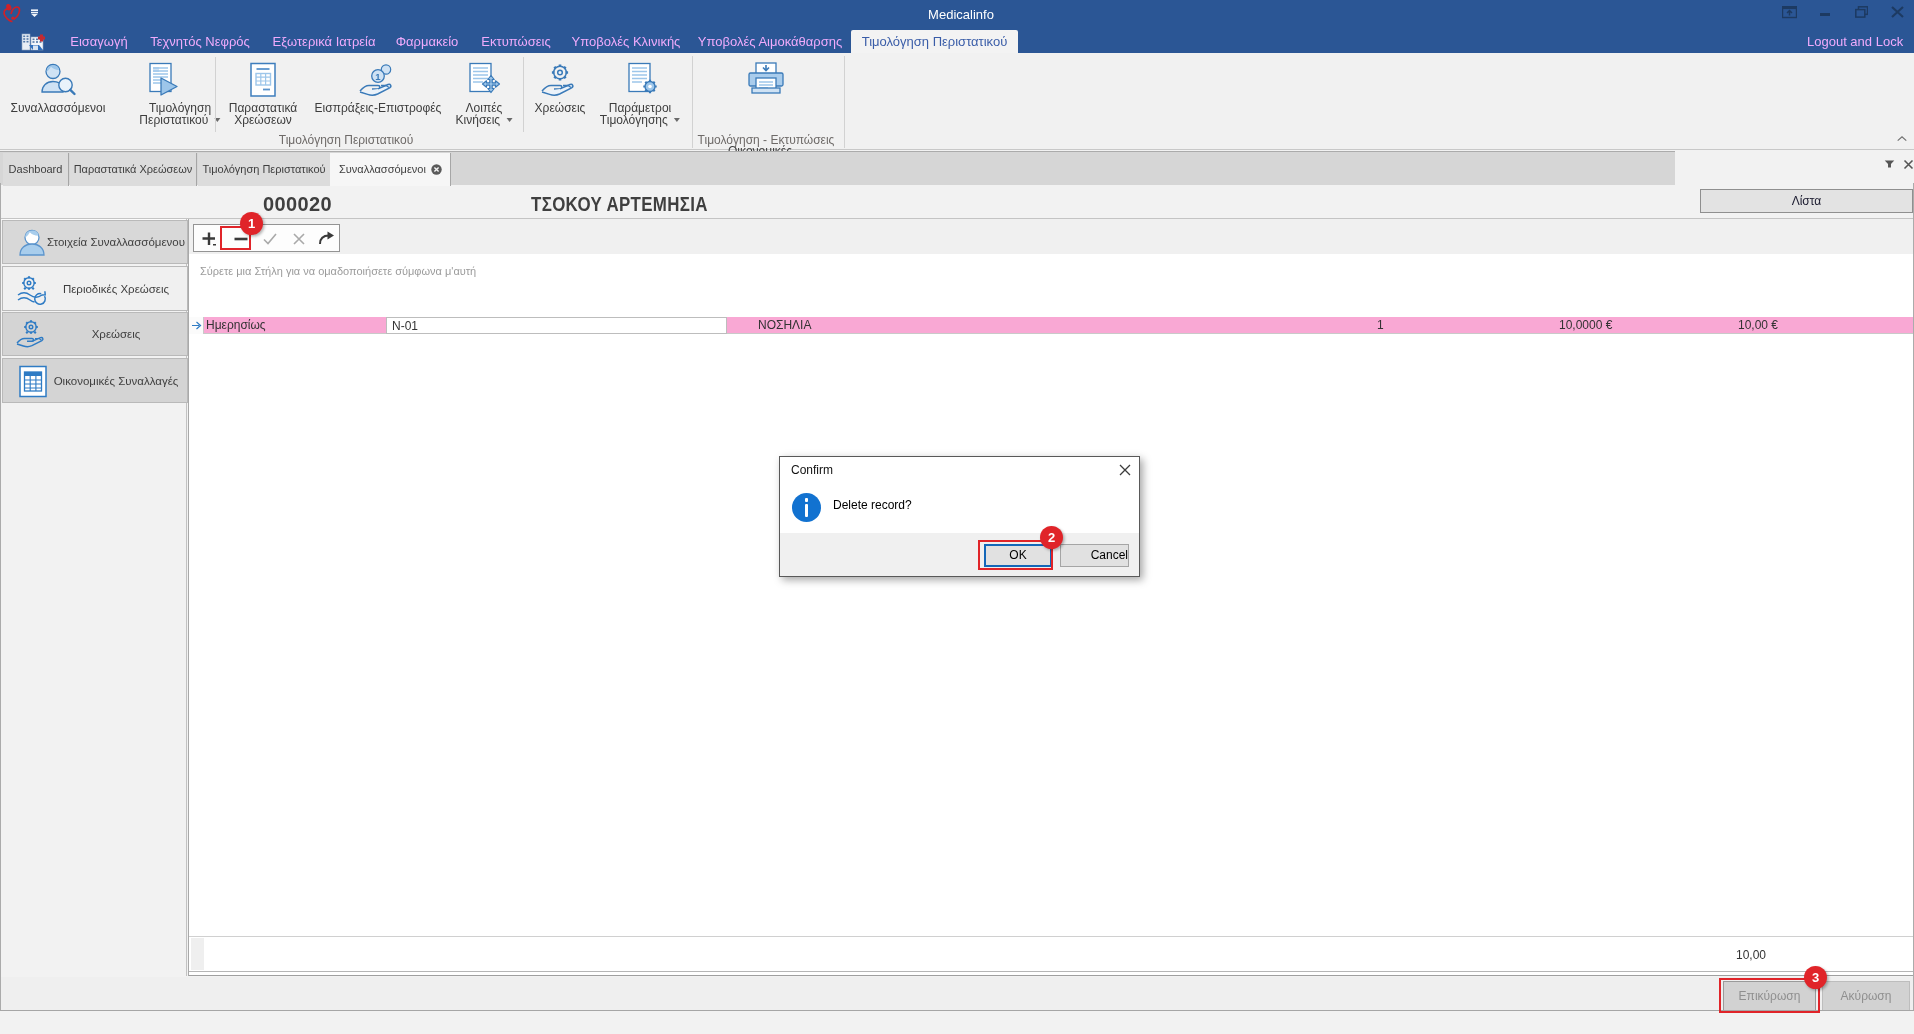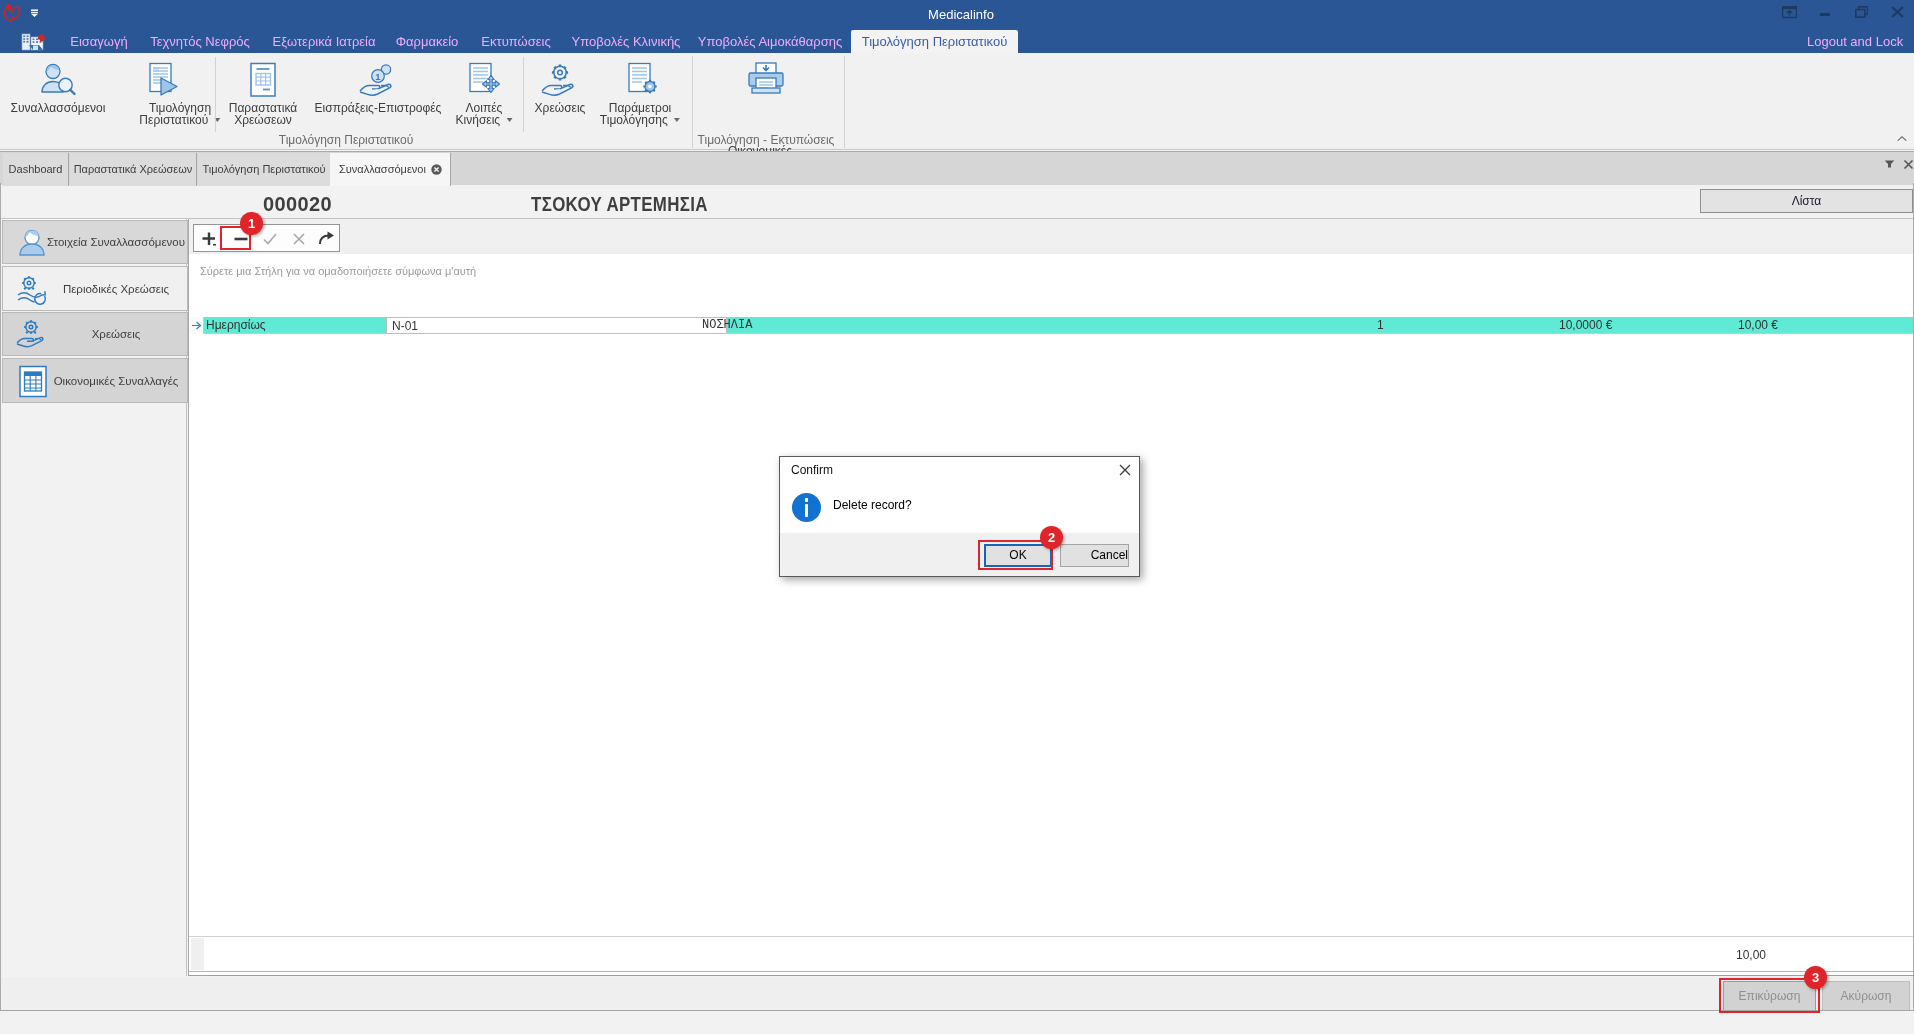--- a/index.html
+++ b/index.html
@@ -15,21 +15,21 @@
 #activetab span { position:absolute; left:50%; transform:translateX(-50%); top:0; line-height:24px; font-size:13px; color:#3a5da8; white-space:nowrap; }
 
 #ribbon { left:0; top:53px; width:1914px; height:97px; background:#f1f1f1; border-bottom:1px solid #c8c8c8; }
 .ric { position:absolute; top:8px; transform:translateX(-50%); }
 .rlbl { position:absolute; top:50px; transform:translateX(-50%); font-size:12px; line-height:11.5px; color:#3d3d3d; text-align:center; white-space:nowrap; }
 .rsep { position:absolute; top:4px; width:1px; height:75px; background:#d2d2d2; }
 .rsep2 { position:absolute; top:3px; width:1px; height:92px; background:#d2d2d2; }
 .rgrp { position:absolute; top:80px; transform:translateX(-50%); font-size:12px; color:#6e6a68; white-space:nowrap; }
 .caret { display:inline-block; width:0; height:0; border-left:3.5px solid transparent; border-right:3.5px solid transparent; border-top:4px solid #6a6a6a; vertical-align:2px; margin-left:3px; }
 
-#doctabs { left:0; top:151px; width:1914px; height:34px; background:#d6d6d6; border-top:1px solid #ababab; }
+#doctabs { left:0; top:151px; width:1675px; height:34px; background:#d6d6d6; border-top:1px solid #ababab; }
 .dtab { position:absolute; top:1px; height:33px; background:#dcdcdc; border-right:1px solid #a6a6a6; color:#3f3f3f; font-size:11px; text-align:center; line-height:33px; white-space:nowrap; overflow:hidden; }
 
 .bigtxt { font-size:20px; font-weight:bold; color:#3f3f3f; letter-spacing:0.4px; }
 #listabtn { left:1700px; top:189px; width:213px; height:24px; background:#e3e3e3; border:1px solid #8f8f8f; text-align:center; line-height:22px; font-size:12px; color:#1c1c30; }
 
 .sbitem { position:absolute; left:2px; width:186px; border:1px solid #b9b9b9; }
 .sblbl { position:absolute; left:113px; top:50%; transform:translate(-50%,-50%); font-size:11.5px; color:#3f3f3f; white-space:nowrap; }
 
 #panel { left:188px; top:219px; width:1726px; height:757px; background:#ffffff; border-left:1px solid #a9a9a9; border-bottom:1px solid #9f9f9f; }
 #topband { left:0; top:0; width:1726px; height:35px; background:#f0f0f0; }
@@ -293,31 +293,31 @@
       <path d="M3,3 L13,13 M13,3 L3,13" stroke="#a9a9a9" stroke-width="1.6"></path>
     </svg>
     <svg style="position:absolute;left:124px;top:5px;" width="18" height="18" viewBox="0 0 18 18">
       <path d="M2,14 C2,8 6,5.5 11,5.5" fill="none" stroke="#3a3a3a" stroke-width="2"></path>
       <path d="M9.5,1.5 L16,5.5 L9.5,9.5 Z" fill="#3a3a3a"></path>
     </svg>
   </div>
   <div class="abs" style="left:11px;top:46px;font-size:11px;color:#9b9b9b;">Σύρετε μια Στήλη για να ομαδοποιήσετε σύμφωνα μ'αυτή</div>
 
 
-  <div class="abs" style="left:0;top:98px;width:1726px;height:17px;background:#5eead4;border-bottom:1px solid #c9c9c9;">
+  <div class="abs" style="left:0;top:98px;width:1726px;height:17px;background:#f9a8d4;border-bottom:1px solid #c9c9c9;">
     <div class="abs" style="left:0;top:0;width:15px;height:17px;background:#fbfbfb;border-right:1px solid #c9c9c9;">
       <svg style="position:absolute;left:2px;top:3px;" width="12" height="11" viewBox="0 0 12 11">
         <path d="M1,5.5 H8 M5.5,2 L9.5,5.5 L5.5,9" fill="none" stroke="#2e7bc4" stroke-width="1.2"></path>
       </svg>
     </div>
     <div class="gcell" style="left:17px;">Ημερησίως</div>
     <div class="abs" style="left:197px;top:0;width:341px;height:17px;background:#ffffff;border:1px solid #bdbdbd;">
       <div class="gcell" style="left:5px;">Ν-01</div>
     </div>
-    <div class="gcell" style="left:513px;font-family:Liberation Mono, monospace;">ΝΟΣΗΛΙΑ</div>
+    <div class="gcell" style="left:569px;">ΝΟΣΗΛΙΑ</div>
     <div class="gcell" style="left:1188px;">1</div>
     <div class="gcell" style="left:1370px;">10,0000 €</div>
     <div class="gcell" style="left:1549px;">10,00 €</div>
   </div>
 
   <div class="abs" style="left:0;top:717px;width:1726px;height:1px;background:#d0d0d0;"></div>
   <div class="abs" style="left:0;top:752px;width:1726px;height:1px;background:#b5b5b5;"></div>
   <div class="abs" style="left:2px;top:719px;width:13px;height:32px;background:#efefef;"></div>
   <div class="abs" style="right:148px;top:729px;font-size:12px;color:#333;">10,00</div>
 

